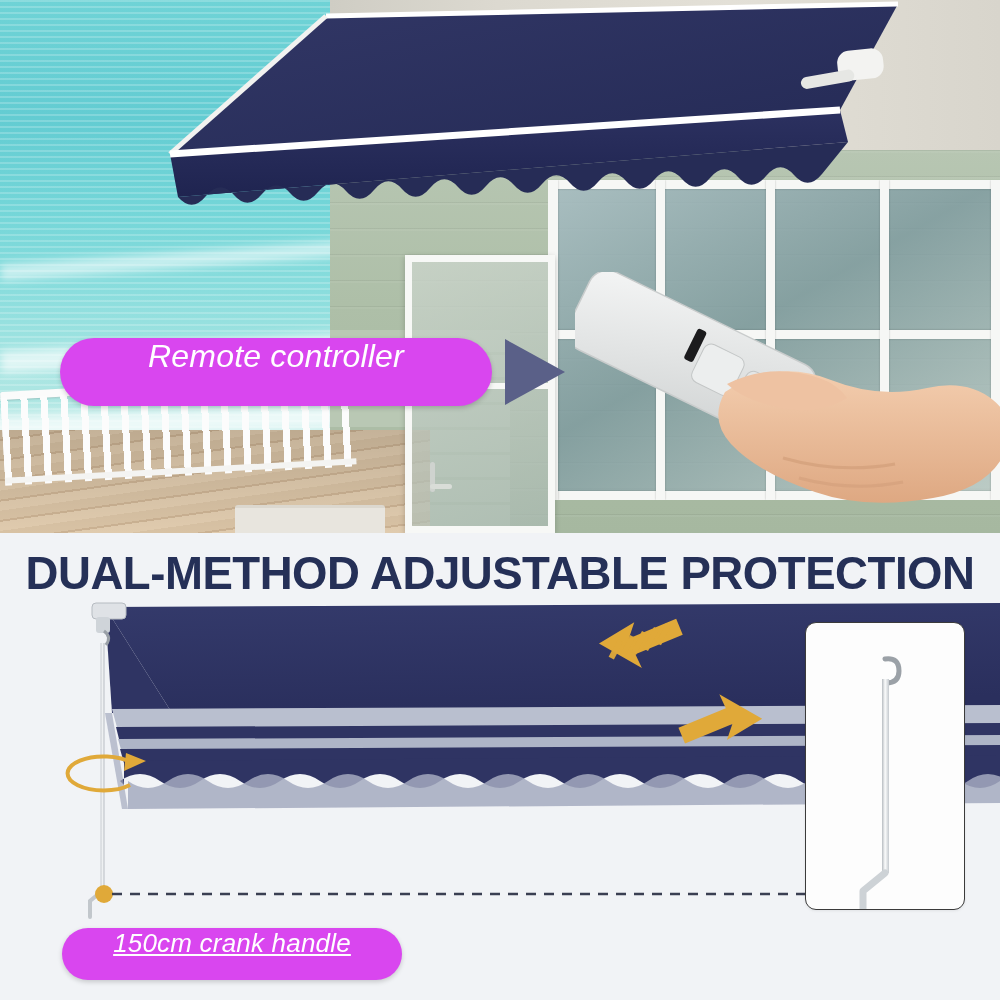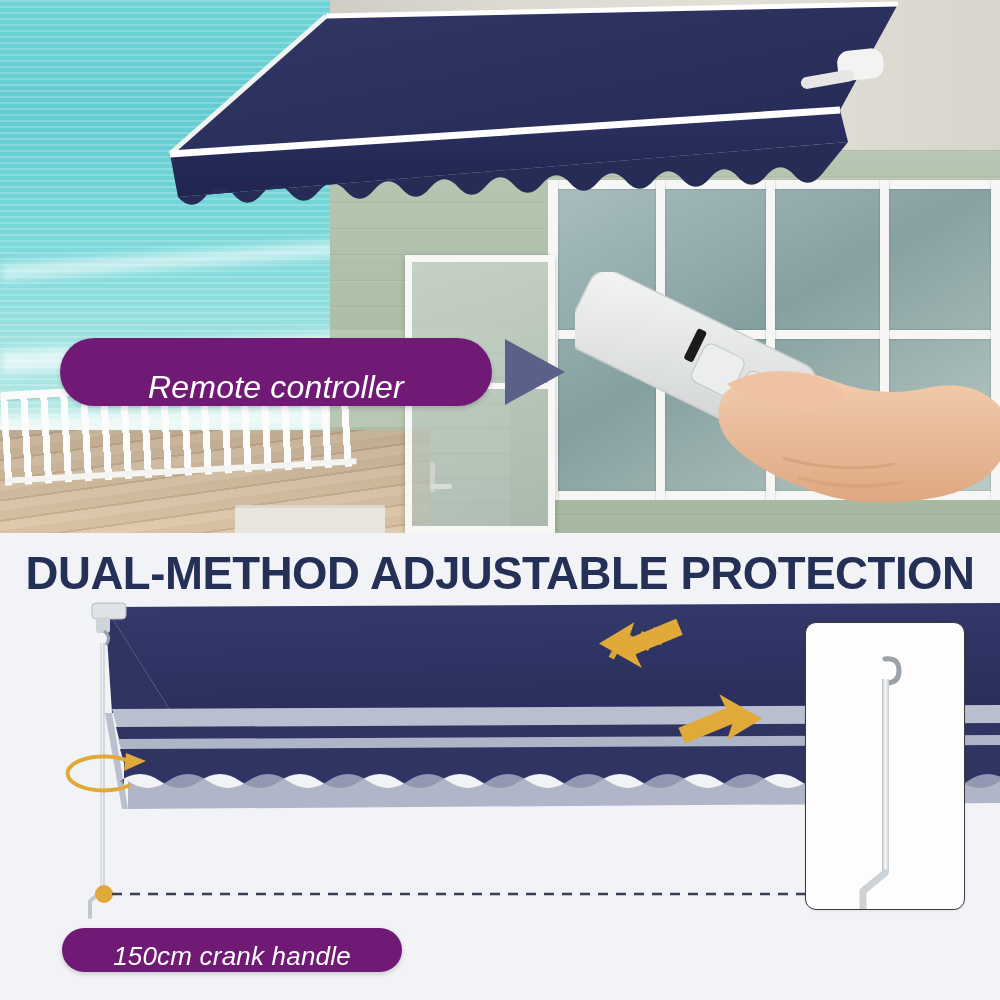--- a/index.html
+++ b/index.html
@@ -47,25 +47,25 @@
   .door .handle{position:absolute;left:18px;top:200px;width:5px;height:30px;background:#cfd3cf;border-radius:3px;}
   .door .handle-b{position:absolute;left:18px;top:222px;width:22px;height:5px;background:#d9ddd8;border-radius:3px;}
 
   
   .awning-top{position:absolute;left:58px;top:-8px;width:840px;height:300px;}
 
   
   .remote-wrap{position:absolute;left:575px;top:272px;width:430px;height:270px;}
 
   
-  .pill{position:absolute;display:flex;align-items:flex-end;justify-content:center;
-        background:#701a75;color:#fff;border-radius:999px;font-style:italic;
+  .pill{position:absolute;display:flex;align-items:flex-start;justify-content:center;
+        background:#d946ef;color:#fff;border-radius:999px;font-style:italic;
         letter-spacing:.2px;box-shadow:0 2px 5px rgba(0,0,0,.18);}
   #pill-remote{left:60px;top:338px;width:432px;height:68px;font-size:32px;}
-  #pill-crank{left:62px;top:928px;width:340px;height:44px;font-size:26px;}
+  #pill-crank{left:62px;top:928px;width:340px;height:52px;font-size:26px;text-decoration:underline;}
   .pill-arrow{position:absolute;left:505px;top:339px;width:0;height:0;
       border-top:33px solid transparent;border-bottom:33px solid transparent;border-left:60px solid #5a6088;}
 
   
   .panel{position:absolute;left:0;top:533px;width:1000px;height:467px;background:#f1f3f6;}
   .title{position:absolute;left:0;top:545px;width:1000px;text-align:center;
      font-size:47px;font-weight:700;color:#253057;letter-spacing:-0.5px;
      font-family:"Liberation Sans",sans-serif;transform:scaleX(.97);}
 
   .diagram{position:absolute;left:0;top:595px;width:1000px;height:360px;}

